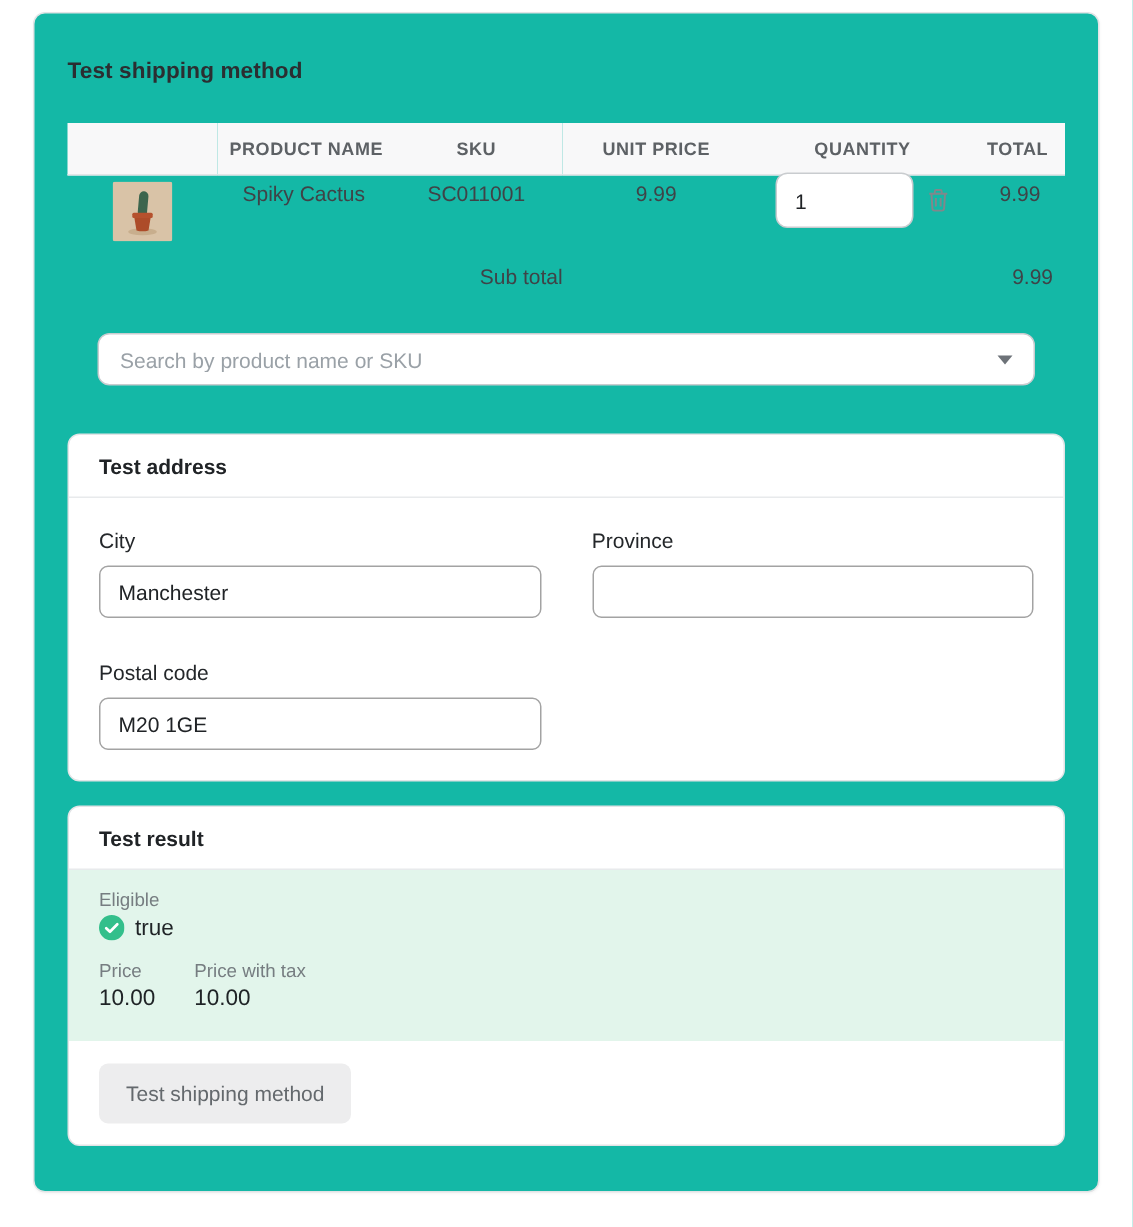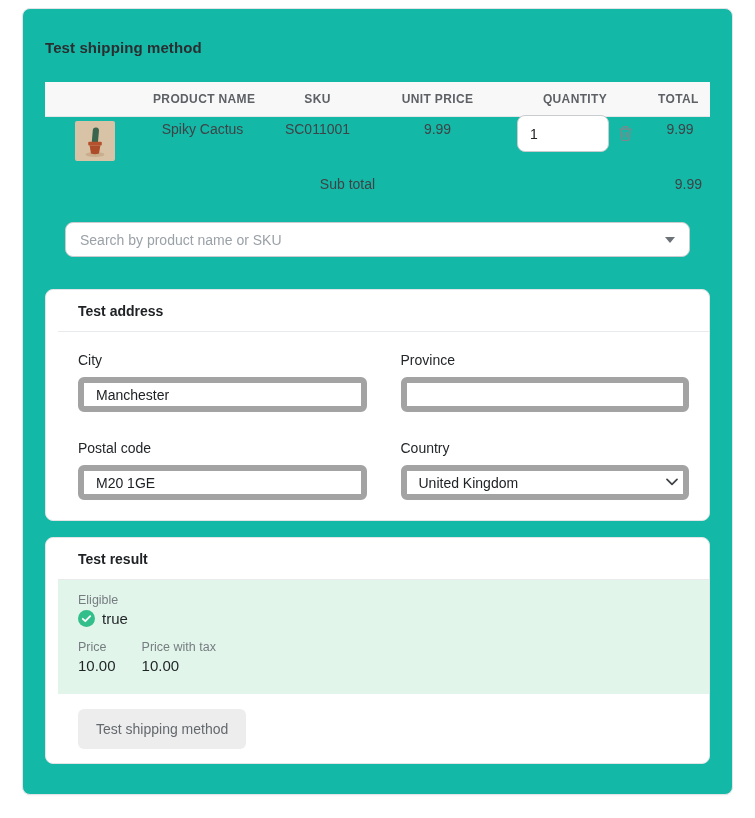--- a/index.html
+++ b/index.html
@@ -51,29 +51,29 @@
     width:100%; height:35px; border:1px solid #c9cccf; border-radius:8px;
     padding:0 34px 0 14px; font-size:14px; color:#202326; font-family:inherit; outline:none; background:#fff;
   }
   .search-input::placeholder { color:#9aa1a7; opacity:1; }
   .search-caret {
     position:absolute; right:15px; top:15px; width:0; height:0;
     border-left:5px solid transparent; border-right:5px solid transparent; border-top:6px solid #6d7278;
   }
 
   
-  .sub-card { border:1px solid #e2e4e6; border-radius:8px; background:#fff;padding-left:12px; }
+  .sub-card { border:1px solid #e2e4e6; border-radius:8px; background:#fff; }
   .address-card { margin-top:32px; }
   .result-card  { margin-top:16px; }
   .card-header { padding:13px 20px 12px; border-bottom:1px solid #e8eaec; font-size:14px; font-weight:700; color:#202326; }
 
   .address-body { padding:20px; display:grid; grid-template-columns:1fr 1fr; column-gap:34px; row-gap:28px; }
   .field label { display:block; font-size:14px; color:#24272a; margin-bottom:9px; }
   .field input, .field select {
-    width:100%; height:35px; border:6px solid #a3a3a3; border-radius:6px;
+    width:100%; height:35px; border:1px solid #a3a3a3; border-radius:6px;
     padding:0 12px; font-size:14px; color:#202326; font-family:inherit; outline:none; background:#fff;
   }
   .select-wrap { position:relative; }
   .select-wrap select { appearance:none; -webkit-appearance:none; padding-right:30px; }
   .select-chevron { position:absolute; right:11px; top:13px; pointer-events:none; line-height:0; }
 
   
   .result-green { background:#e2f5eb; padding:13px 20px 20px; }
   .mini-label { font-size:12.5px; color:#767d81; }
   .eligible-row { display:flex; align-items:center; gap:7px; margin-top:3px; font-size:15px; color:#1f2326; }
@@ -158,33 +158,20 @@
         <input type="text" value="Manchester" style="">
       </div>
       <div class="field">
         <label>Province</label>
         <input type="text" value="" style="">
       </div>
       <div class="field">
         <label>Postal code</label>
         <input type="text" value="M20 1GE" style="">
       </div>
-      <div class="field">
-        <label>Country</label>
-        <div class="select-wrap">
-          <select>
-            <option>United Kingdom</option>
-          </select>
-          <span class="select-chevron">
-            <svg width="12" height="8" viewBox="0 0 12 8" fill="none" stroke="#3f4347" stroke-width="1.7" stroke-linecap="round" stroke-linejoin="round">
-              <path d="M1 1.4 L6 6.4 L11 1.4"></path>
-            </svg>
-          </span>
-        </div>
-      </div>
     </div>
   </div>
 
   <div class="sub-card result-card">
     <div class="card-header">Test result</div>
     <div class="result-green">
       <div class="mini-label">Eligible</div>
       <div class="eligible-row">
         <span class="check-icon">
           <svg width="17" height="17" viewBox="0 0 17 17">

